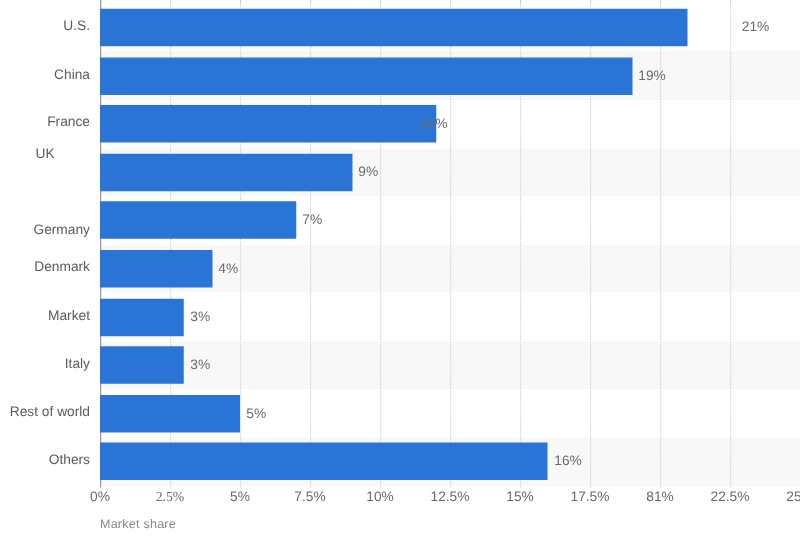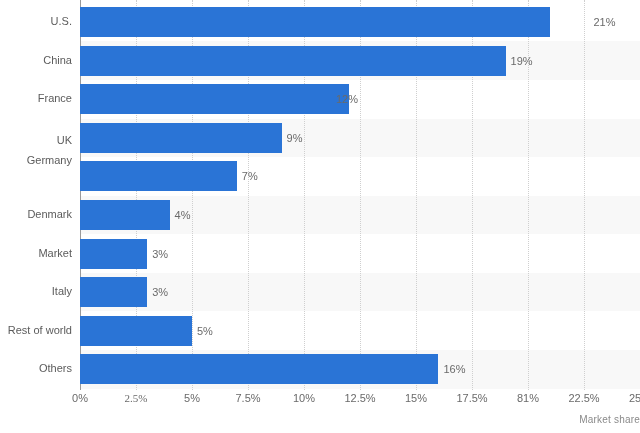--- a/index.html
+++ b/index.html
@@ -125,39 +125,39 @@
     color: #6a6a6a;
     transform: translateX(-50%);
     white-space: nowrap;
   }
 
   .x-axis-title {
     position: absolute;
     left: 80px;
     top: 414px;
     width: 560px;
-    text-align: right;
+    text-align: left;
     font-size: 10px;
     color: #8a8a8a;
     letter-spacing: .2px;
   }
 </style>
 </head>
 <body>
 
 <div id="chart-root">
 
   <div class="plot-wrap">
 
     <div class="y-labels">
         <div class="y-label" style="top: 16px;">U.S.</div>
         <div class="y-label" style="top: 54.6px;">China</div>
         <div class="y-label" style="top: 93.2px;">France</div>
-        <div class="y-label" style="top: 135px;">UK</div>
-        <div class="y-label" style="top: 155px;">Germany</div>
+        <div class="y-label" style="top: 118px; text-align: center;">UK</div>
+        <div class="y-label" style="top: 179px;">Germany</div>
         <div class="y-label" style="top: 209px;">Denmark</div>
         <div class="y-label" style="top: 247.6px;">Market</div>
         <div class="y-label" style="top: 286.2px;">Italy</div>
         <div class="y-label" style="top: 324.8px;">Rest of world</div>
         <div class="y-label" style="top: 363.4px;">Others</div>
       </div>
 
     <div class="plot-area">
       <div class="bands-layer">
           <div class="row-band plain" style="top: 2.7px; height: 38.6px;"></div>

